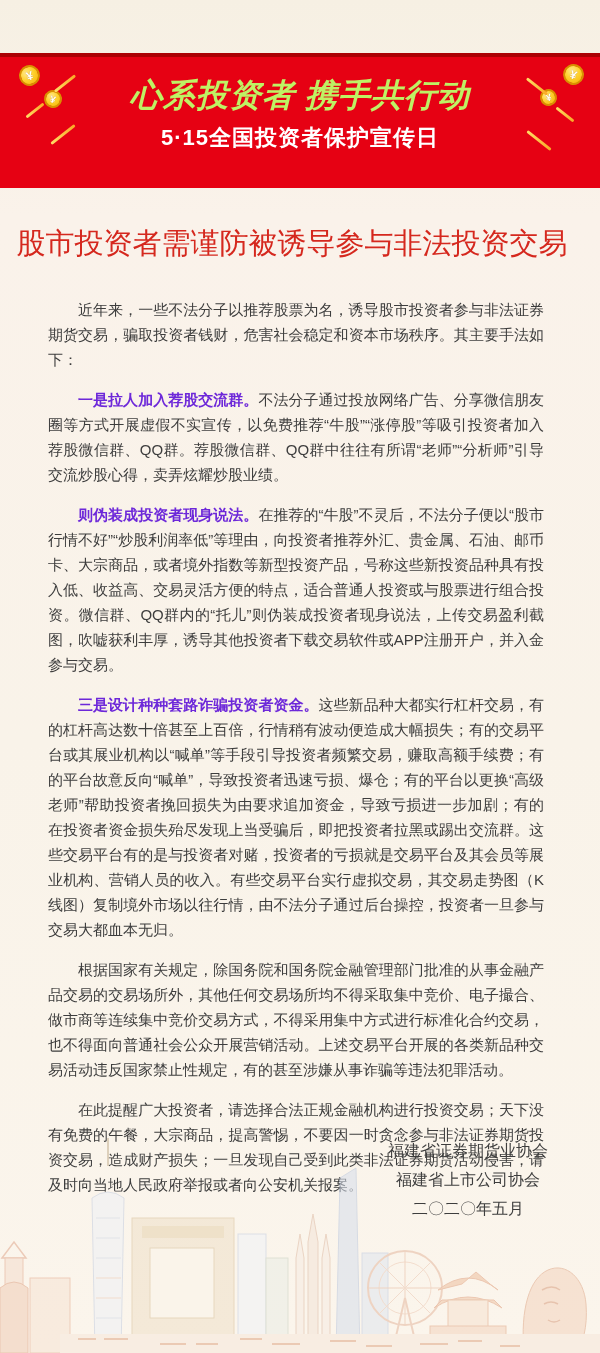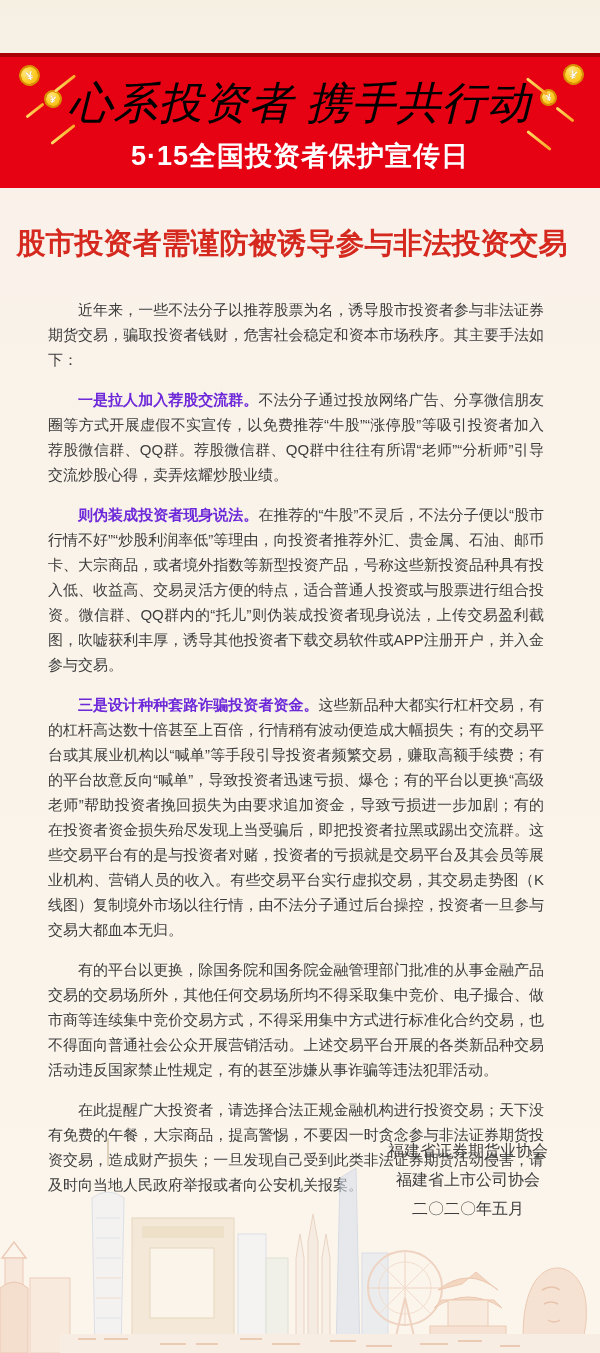--- a/index.html
+++ b/index.html
@@ -8,27 +8,27 @@
     background:linear-gradient(180deg,#f6f0e3 0%,#faf2ea 16%,#f9f3e9 55%,#fbf5ec 100%);
     font-family:"Liberation Sans","DejaVu Sans",sans-serif;
     -webkit-font-smoothing:antialiased;
   }
   
   .banner{
     position:absolute;top:53px;left:0;width:600px;height:135px;
     background:#e60113;border-top:4px solid #ab0004;box-sizing:border-box;
   }
   .banner-title{
-    margin-top:17px;text-align:center;color:#000000;
-    font-size:44px;font-weight:400;font-style:italic;letter-spacing:1px;
+    margin-top:17px;text-align:center;color:#bef264;
+    font-size:32px;font-weight:700;font-style:italic;letter-spacing:1px;
     white-space:nowrap;
   }
   .banner-subtitle{
     margin-top:5px;text-align:center;color:#ffffff;
-    font-size:27px;font-weight:bold;letter-spacing:1px;white-space:nowrap;
+    font-size:22px;font-weight:bold;letter-spacing:1px;white-space:nowrap;
   }
   .coin{
     position:absolute;border-radius:50%;
     background:radial-gradient(circle at 35% 32%,#ffe98c 0%,#ffd22e 45%,#f3ae04 100%);
     border:2px solid #d88f00;box-sizing:border-box;
     display:flex;align-items:center;justify-content:center;
     color:#fff;font-weight:bold;text-shadow:0 0 1px #c47f00;
   }
   .coin-a{left:19px;top:8px;width:21px;height:21px;font-size:12px;transform:rotate(-18deg);}
   .coin-b{left:44px;top:33px;width:18px;height:18px;font-size:10px;transform:rotate(14deg);}
@@ -38,21 +38,21 @@
     background:linear-gradient(90deg,#ffdd66,#f9a825);}
   .s1{left:52px;top:25px;width:26px;transform:rotate(-38deg);}
   .s2{left:24px;top:52px;width:22px;transform:rotate(-38deg);}
   .s3{left:48px;top:76px;width:30px;transform:rotate(-38deg);}
   .s4{right:50px;top:28px;width:26px;transform:rotate(38deg);}
   .s5{right:24px;top:56px;width:22px;transform:rotate(38deg);}
   .s6{right:46px;top:82px;width:30px;transform:rotate(38deg);}
   
   .headline{
     position:absolute;top:224px;left:0;width:584px;text-align:center;
-    color:#d5281e;font-size:29px;font-weight:700;letter-spacing:0px;white-space:nowrap;
+    color:#d5281e;font-size:29px;font-weight:400;letter-spacing:0px;white-space:nowrap;
   }
   .article{
     position:absolute;top:297px;left:48px;width:504px;
     color:#3d3d3d;font-size:15px;line-height:25px;text-align:justify;
   }
   .article p{margin:0 8px 15px 0;text-indent:2em;}
   .lead{font-weight:bold;color:#6d28d9;}
   
   .signature{
     position:absolute;top:1136px;right:52px;text-align:center;
@@ -87,21 +87,21 @@
   <div class="banner-subtitle">5·15全国投资者保护宣传日</div>
 </div>
 
 <div class="headline">股市投资者需谨防被诱导参与非法投资交易</div>
 
 <div class="article">
   <p><span>近年来，一些不法分子以推荐股票为名，诱导股市投资者参与非法证券期货交易，骗取投资者钱财，危害社会稳定和资本市场秩序。其主要手法如下：</span></p>
   <p><span class="lead">一是拉人加入荐股交流群。</span><span>不法分子通过投放网络广告、分享微信朋友圈等方式开展虚假不实宣传，以免费推荐“牛股”“涨停股”等吸引投资者加入荐股微信群、QQ群。荐股微信群、QQ群中往往有所谓“老师”“分析师”引导交流炒股心得，卖弄炫耀炒股业绩。</span></p>
   <p><span class="lead">则伪装成投资者现身说法。</span><span>在推荐的“牛股”不灵后，不法分子便以“股市行情不好”“炒股利润率低”等理由，向投资者推荐外汇、贵金属、石油、邮币卡、大宗商品，或者境外指数等新型投资产品，号称这些新投资品种具有投入低、收益高、交易灵活方便的特点，适合普通人投资或与股票进行组合投资。微信群、QQ群内的“托儿”则伪装成投资者现身说法，上传交易盈利截图，吹嘘获利丰厚，诱导其他投资者下载交易软件或APP注册开户，并入金参与交易。</span></p>
   <p><span class="lead">三是设计种种套路诈骗投资者资金。</span><span>这些新品种大都实行杠杆交易，有的杠杆高达数十倍甚至上百倍，行情稍有波动便造成大幅损失；有的交易平台或其展业机构以“喊单”等手段引导投资者频繁交易，赚取高额手续费；有的平台故意反向“喊单”，导致投资者迅速亏损、爆仓；有的平台以更换“高级老师”帮助投资者挽回损失为由要求追加资金，导致亏损进一步加剧；有的在投资者资金损失殆尽发现上当受骗后，即把投资者拉黑或踢出交流群。这些交易平台有的是与投资者对赌，投资者的亏损就是交易平台及其会员等展业机构、营销人员的收入。有些交易平台实行虚拟交易，其交易走势图（K线图）复制境外市场以往行情，由不法分子通过后台操控，投资者一旦参与交易大都血本无归。</span></p>
-  <p><span>有的平台以更换，除国务院和国务院金融管理部门批准的从事金融产品交易的交易场所外，其他任何交易场所均不得采取集中竞价、电子撮合、做市商等连续集中竞价交易方式，不得采用集中方式进行标准化合约交易，也不得面向普通社会公众开展营销活动。上述交易平台开展的各类新品种交易活动违反国家禁止性规定，有的甚至涉嫌从事诈骗等违法犯罪活动。</span></p>
+  <p><span>根据国家有关规定，除国务院和国务院金融管理部门批准的从事金融产品交易的交易场所外，其他任何交易场所均不得采取集中竞价、电子撮合、做市商等连续集中竞价交易方式，不得采用集中方式进行标准化合约交易，也不得面向普通社会公众开展营销活动。上述交易平台开展的各类新品种交易活动违反国家禁止性规定，有的甚至涉嫌从事诈骗等违法犯罪活动。</span></p>
   <p><span>在此提醒广大投资者，请选择合法正规金融机构进行投资交易；天下没有免费的午餐，大宗商品，提高警惕，不要因一时贪念参与非法证券期货投资交易，造成财产损失；一旦发现自己受到此类非法证券期货活动侵害，请及时向当地人民政府举报或者向公安机关报案。</span></p>
 </div>
 
 <div class="signature">
   <div>福建省证券期货业协会</div>
   <div>福建省上市公司协会</div>
   <div>二〇二〇年五月</div>
 </div>
 
 <svg class="skyline" viewBox="0 0 600 215" xmlns="http://www.w3.org/2000/svg">

